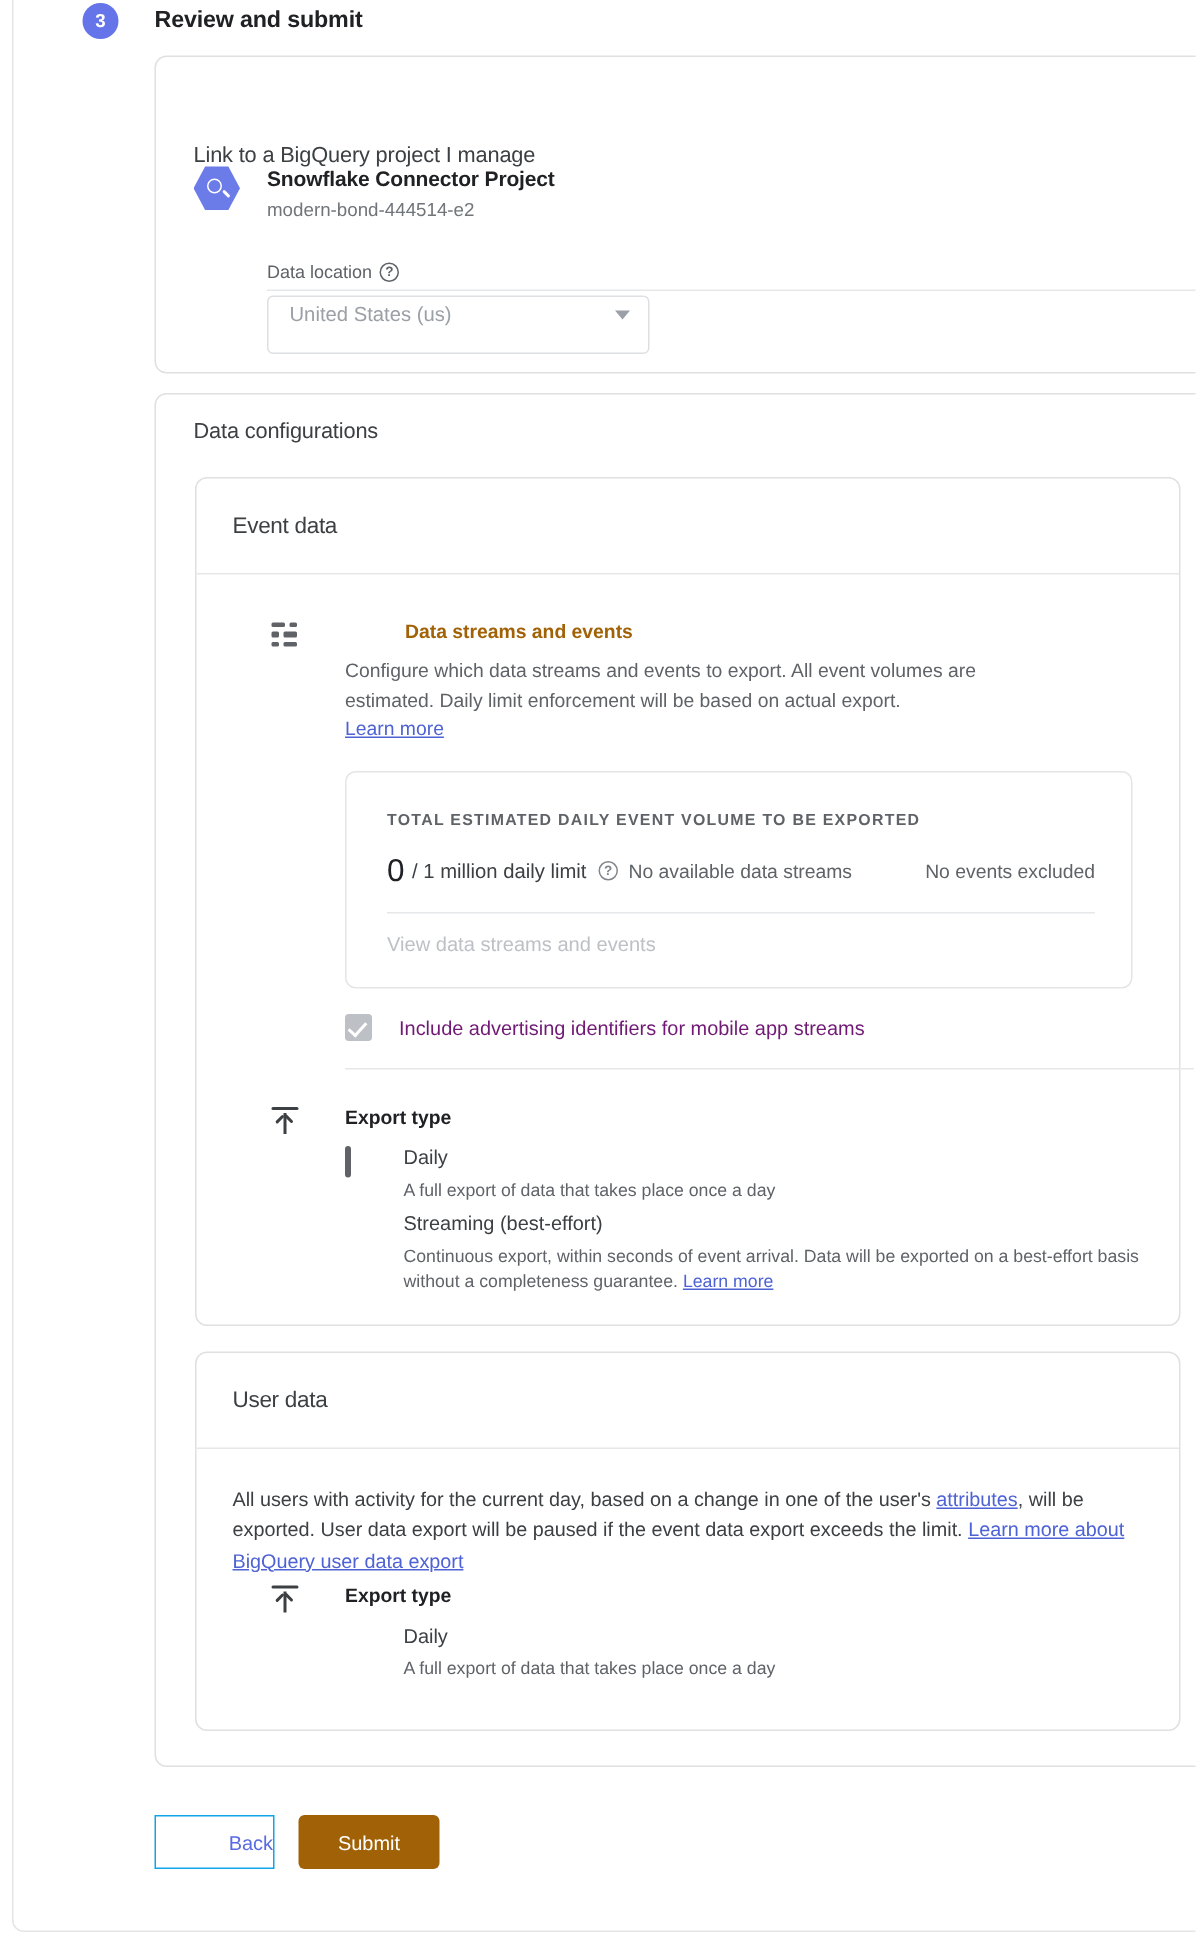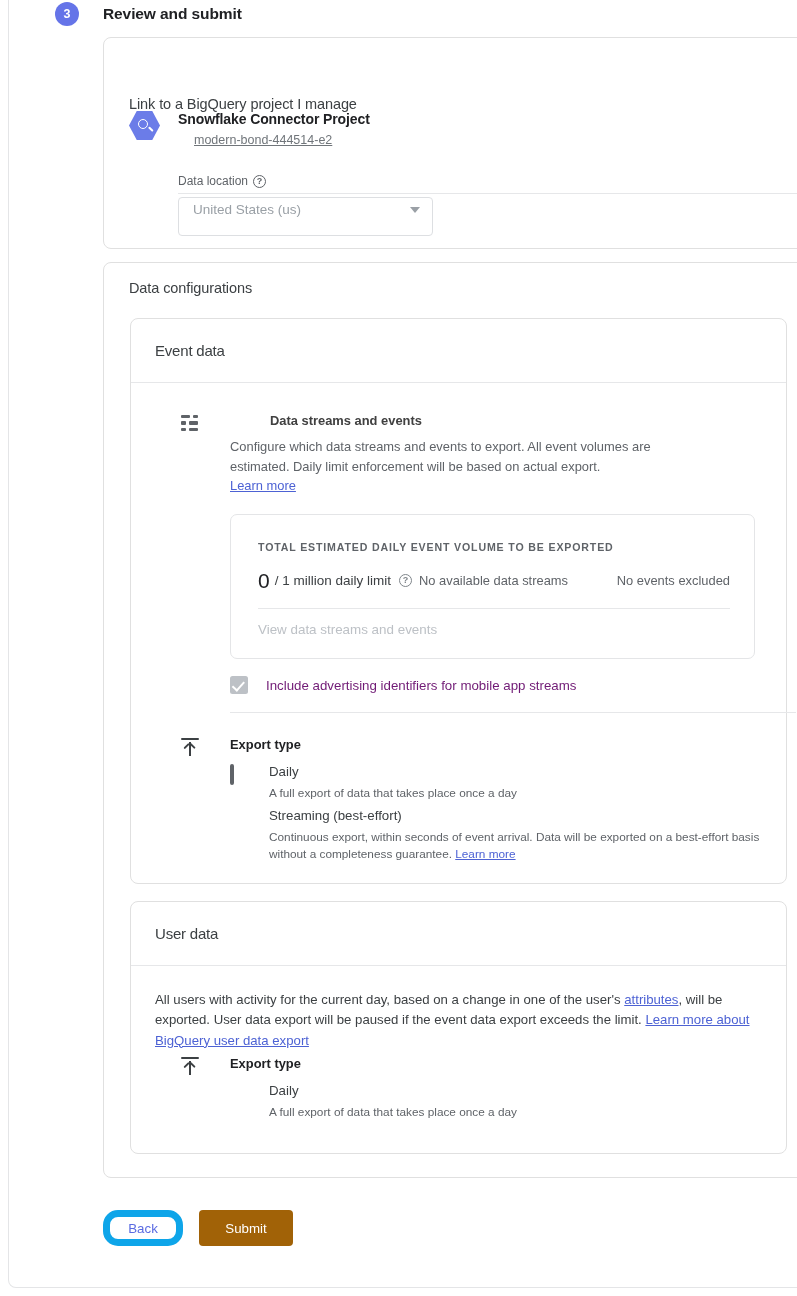--- a/index.html
+++ b/index.html
@@ -112,24 +112,23 @@
   .proj-name {
     position: absolute;
     left: 74px; top: 73px;
     font-size: 14px;
     font-weight: 700;
     color: #202124;
     letter-spacing: -0.1px;
   }
   .proj-id {
     position: absolute;
-    left: 90px; top: 95px;
+    left: 74px; top: 95px;
     font-size: 12.5px;
     color: #70757a;
-    text-decoration: underline;
   }
 
   .link-divider {
     position: absolute;
     left: 74px; top: 155px;
     width: 786px;
     height: 1px;
     background: #e6e7e9;
   }
 
@@ -223,21 +222,21 @@
     height: 3.2px;
     background: #5f6368;
     border-radius: 1px;
   }
 
   .streams-title {
     position: absolute;
     left: 99px; top: 94px;
     font-size: 12.9px;
     font-weight: 700;
-    color: #404040;
+    color: #a16207;
     padding-left: 40px;
   }
   .streams-desc {
     position: absolute;
     left: 99px; top: 118px;
     width: 440px;
     font-size: 12.9px;
     line-height: 19.5px;
     color: #5f6368;
   }
@@ -422,27 +421,28 @@
     font-size: 13.2px;
     line-height: 20.3px;
     color: #3c4043;
   }
 
   
   .btn-back {
     position: absolute;
     left: 103px; top: 1210px;
     width: 80px; height: 36px;
-    border: 7px solid #0ea5e9;
-    border-radius: 15px;
+    border: 1px solid #0ea5e9;
+    border-radius: 0;
     background: #fff;
     color: #5a6be2;
     font-size: 13.3px;
     font-family: "Liberation Sans", sans-serif;
     cursor: pointer;
+    text-align: right;
   }
   .btn-submit {
     position: absolute;
     left: 199px; top: 1210px;
     width: 94px; height: 36px;
     border: none;
     border-radius: 4px;
     background: #a16207;
     color: #fff;
     font-size: 13.3px;

